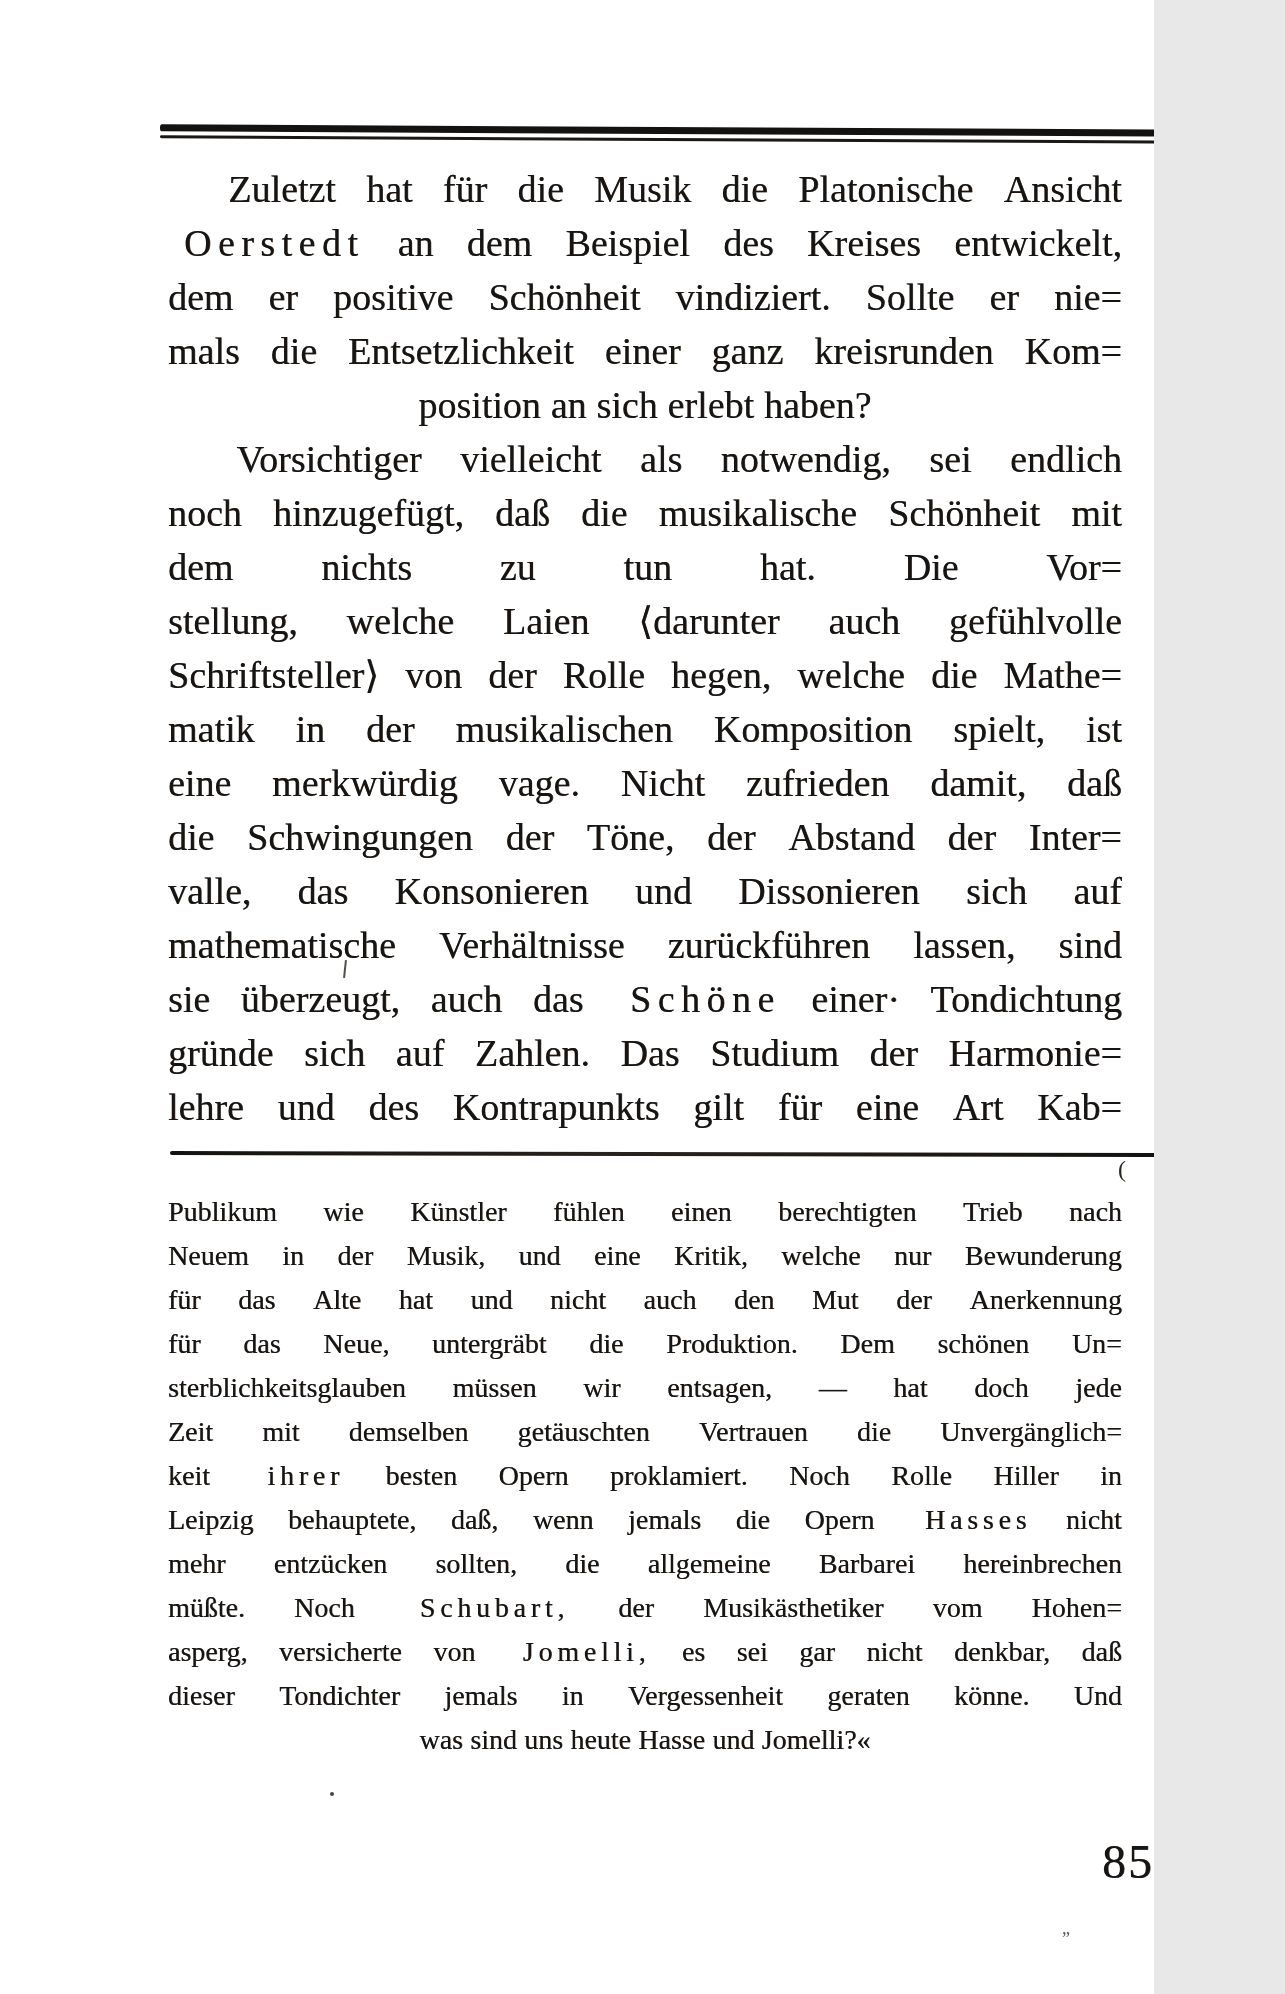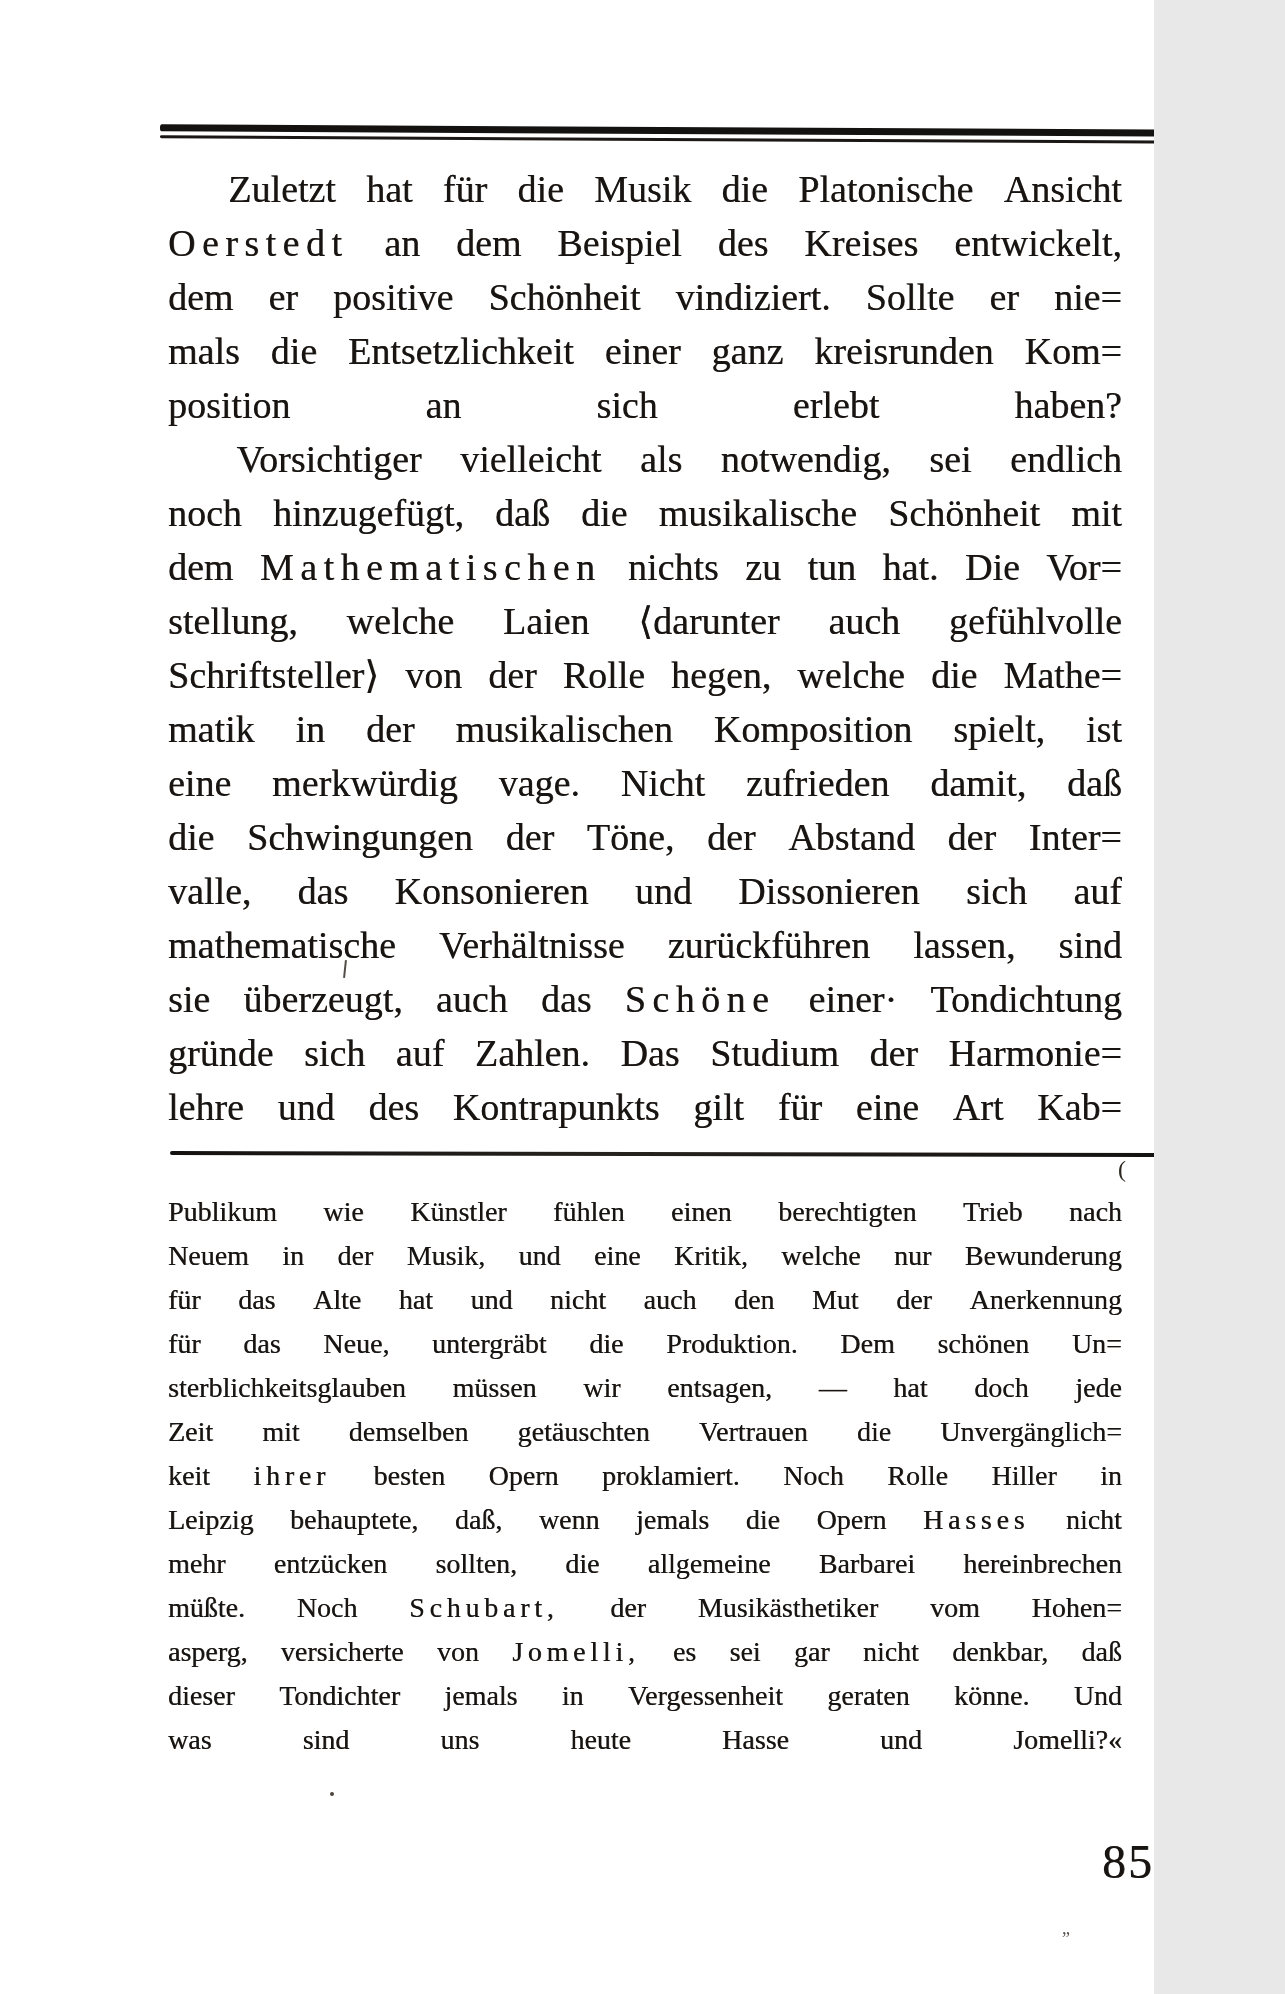--- a/index.html
+++ b/index.html
@@ -31,24 +31,24 @@
   .footnote{
     position:absolute;left:168px;top:1190px;width:954px;
     font-size:28px;
   }
   .footnote .line{height:44px;}
   
   .line{
     display:flex;justify-content:space-between;align-items:center;
     column-gap:0.24em;overflow:hidden;
   }
-  .line.last{justify-content:space-between;column-gap:0.26em;}
+  .line.last{justify-content:center;column-gap:0.26em;}
   .line .ind{flex:0 0 30px;}
   .line .w{white-space:nowrap;flex:0 0 auto;}
-  .line .sp{letter-spacing:0.17em;}
+  .line .sp{letter-spacing:0.17em;margin-left:16px;}
   
   .page-number{
     position:absolute;left:1102px;top:1834px;
     font-size:48px;letter-spacing:2px;
   }
   
   .mark{position:absolute;}
   .mark-slash{left:1198px;top:500px;width:2.5px;height:32px;background:#2b2620;transform:rotate(14deg);border-radius:2px;}
   .mark-paren{left:1118px;top:1156px;font-size:24px;color:#2b2620;text-shadow:none;}
   .mark-stroke{left:344px;top:960px;width:2px;height:18px;background:#352f28;transform:rotate(6deg);opacity:.85;}
@@ -125,21 +125,20 @@
         <span class="w">noch</span>
         <span class="w">hinzugefügt,</span>
         <span class="w">daß</span>
         <span class="w">die</span>
         <span class="w">musikalische</span>
         <span class="w">Schönheit</span>
         <span class="w">mit</span>
       </div>
       <div class="line">
         <span class="w">dem</span>
-        <span class="w sp">Mathematischen</span>
         <span class="w">nichts</span>
         <span class="w">zu</span>
         <span class="w">tun</span>
         <span class="w">hat.</span>
         <span class="w">Die</span>
         <span class="w">Vor=</span>
       </div>
       <div class="line">
         <span class="w">stellung,</span>
         <span class="w">welche</span>

